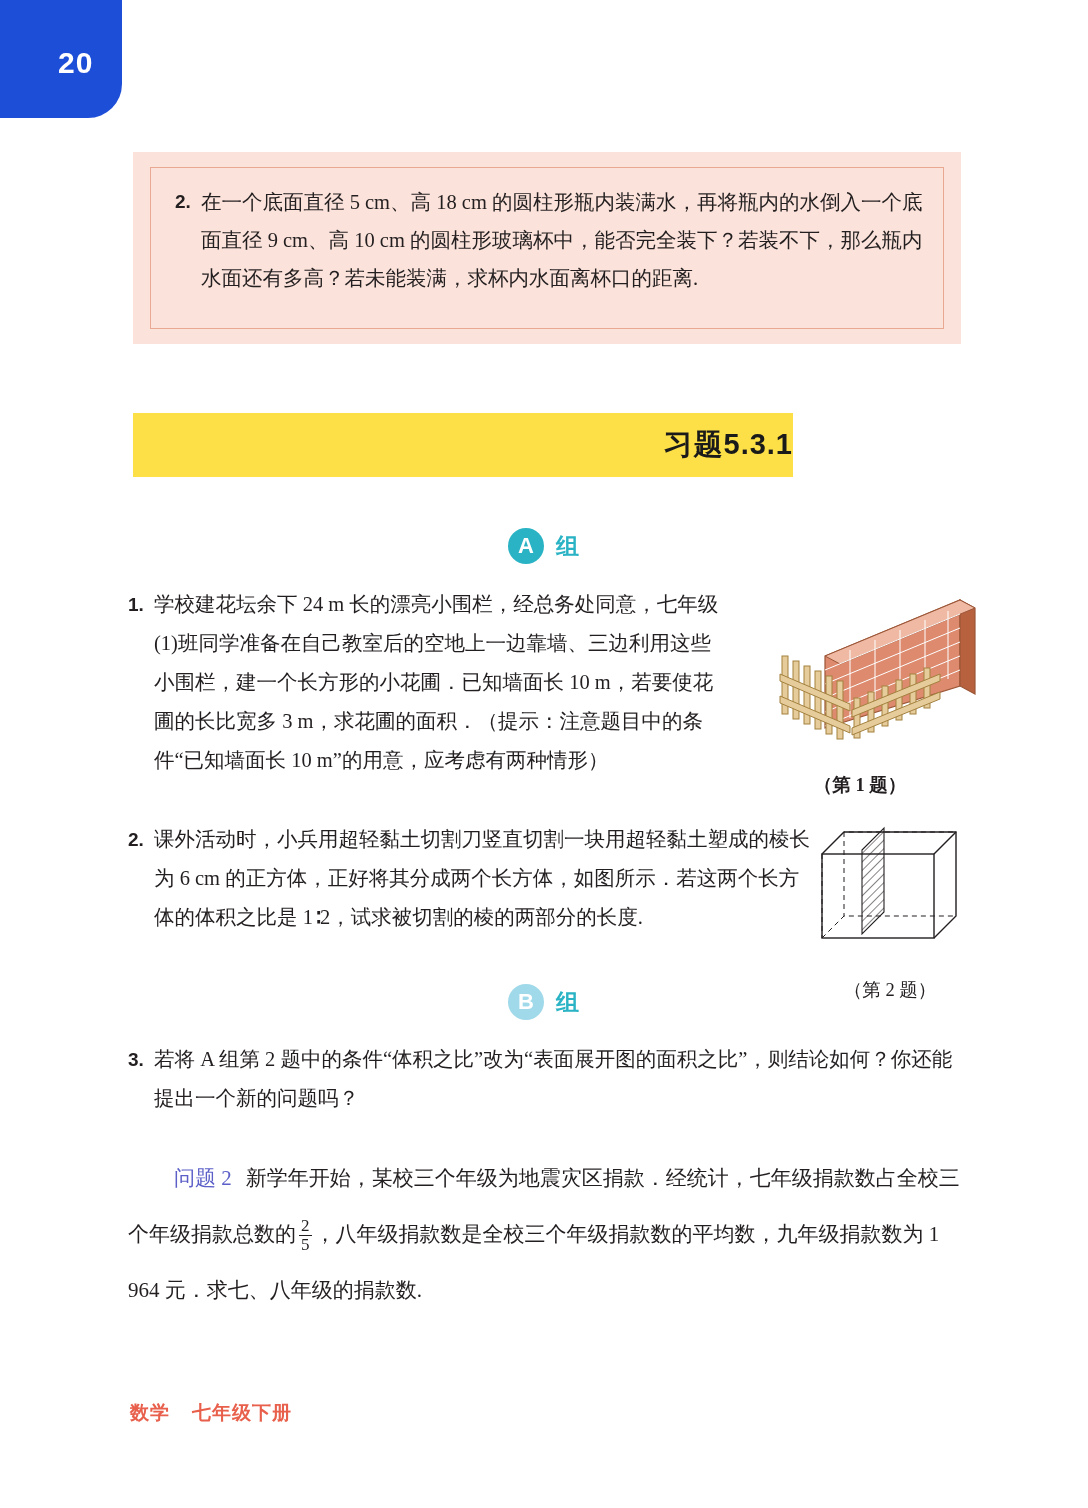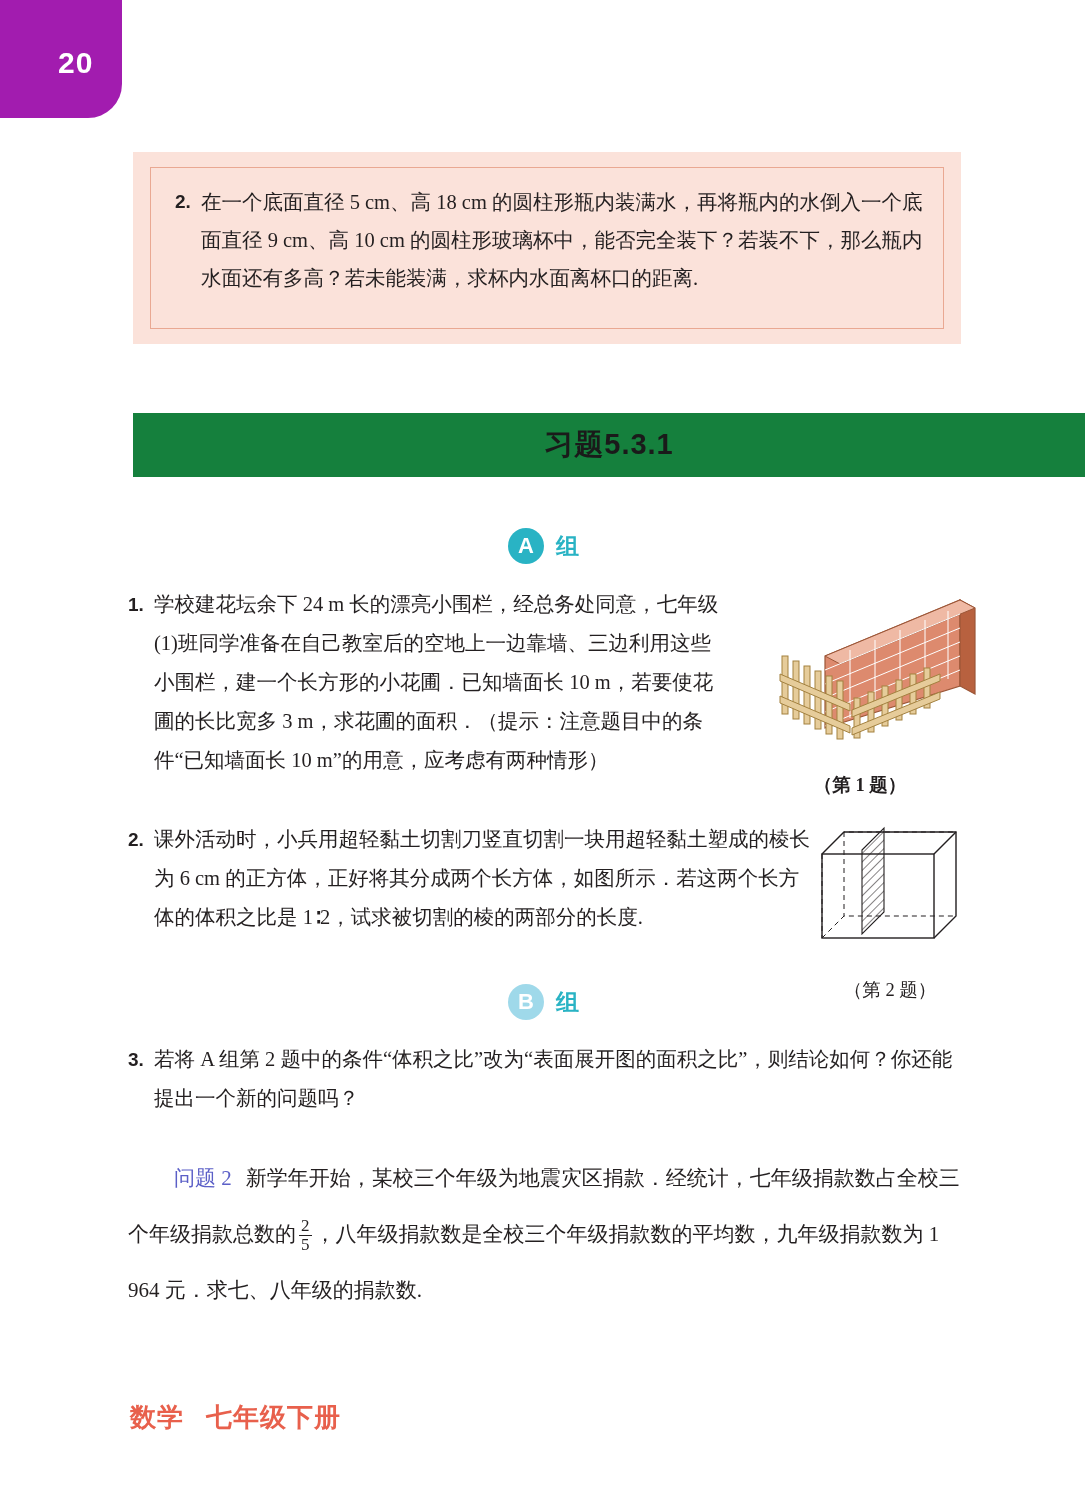--- a/index.html
+++ b/index.html
@@ -15,21 +15,21 @@
     position: relative;
     overflow: hidden;
   }
   
   .page-tab {
     position: absolute;
     left: 0;
     top: 0;
     width: 122px;
     height: 118px;
-    background: #a21caf;
+    background: #1d4ed8;
     border-bottom-right-radius: 34px;
   }
   .page-tab .num {
     position: absolute;
     left: 58px;
     top: 46px;
     color: #ffffff;
     font-size: 30px;
     font-weight: bold;
     font-family: "Liberation Sans", sans-serif;
@@ -71,26 +71,26 @@
     display: block;
     text-indent: 0;
     margin-left: 26px;
     margin-top: -38px;
   }
   
   .banner {
     position: absolute;
     left: 133px;
     top: 413px;
-    width: 952px;
+    width: 660px;
     height: 64px;
-    background: #15803d;
+    background: #fde047;
     display: flex;
     align-items: center;
-    justify-content: center;
+    justify-content: flex-end;
   }
   .banner .title {
     font-size: 29px;
     font-weight: bold;
     color: #1a1a1a;
     font-family: "Liberation Sans", sans-serif;
     letter-spacing: 1px;
   }
   
   .group-label {
@@ -183,21 +183,21 @@
     top: -1px;
   }
   .frac .num { display: block; padding: 0 2px; }
   .frac .den { display: block; border-top: 1.3px solid #231f20; padding: 0 2px; }
   
   .footer {
     position: absolute;
     left: 130px;
     top: 1400px;
     color: #e8604c;
-    font-size: 26px;
+    font-size: 19px;
     font-weight: bold;
     font-family: "Liberation Sans", sans-serif;
     letter-spacing: 1px;
   }
   .footer .gap { display: inline-block; width: 22px; }
 </style>
 </head>
 <body>
 
 <div class="page-tab">

